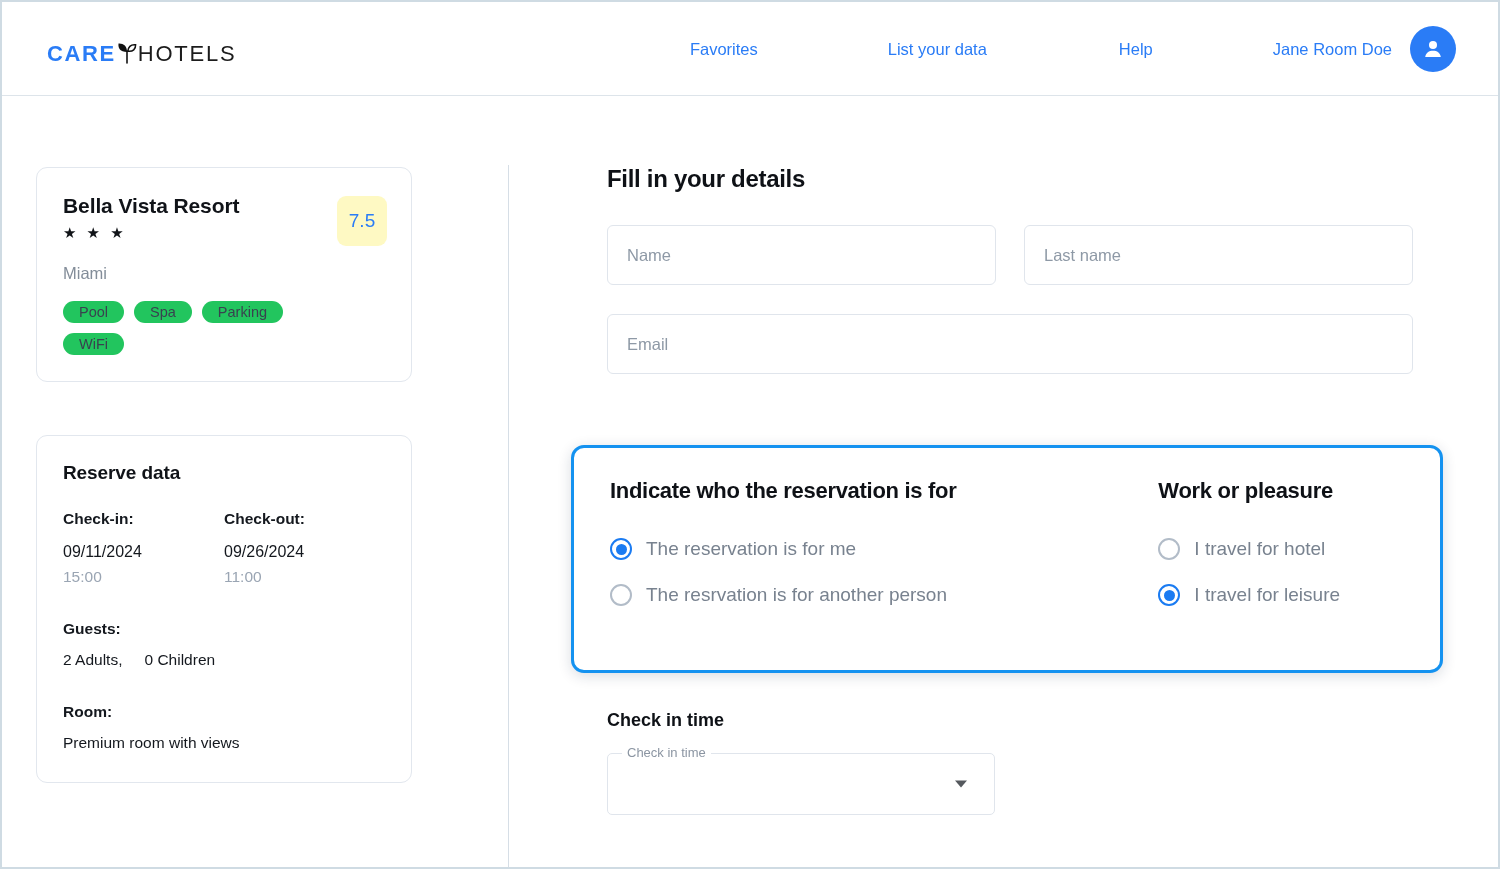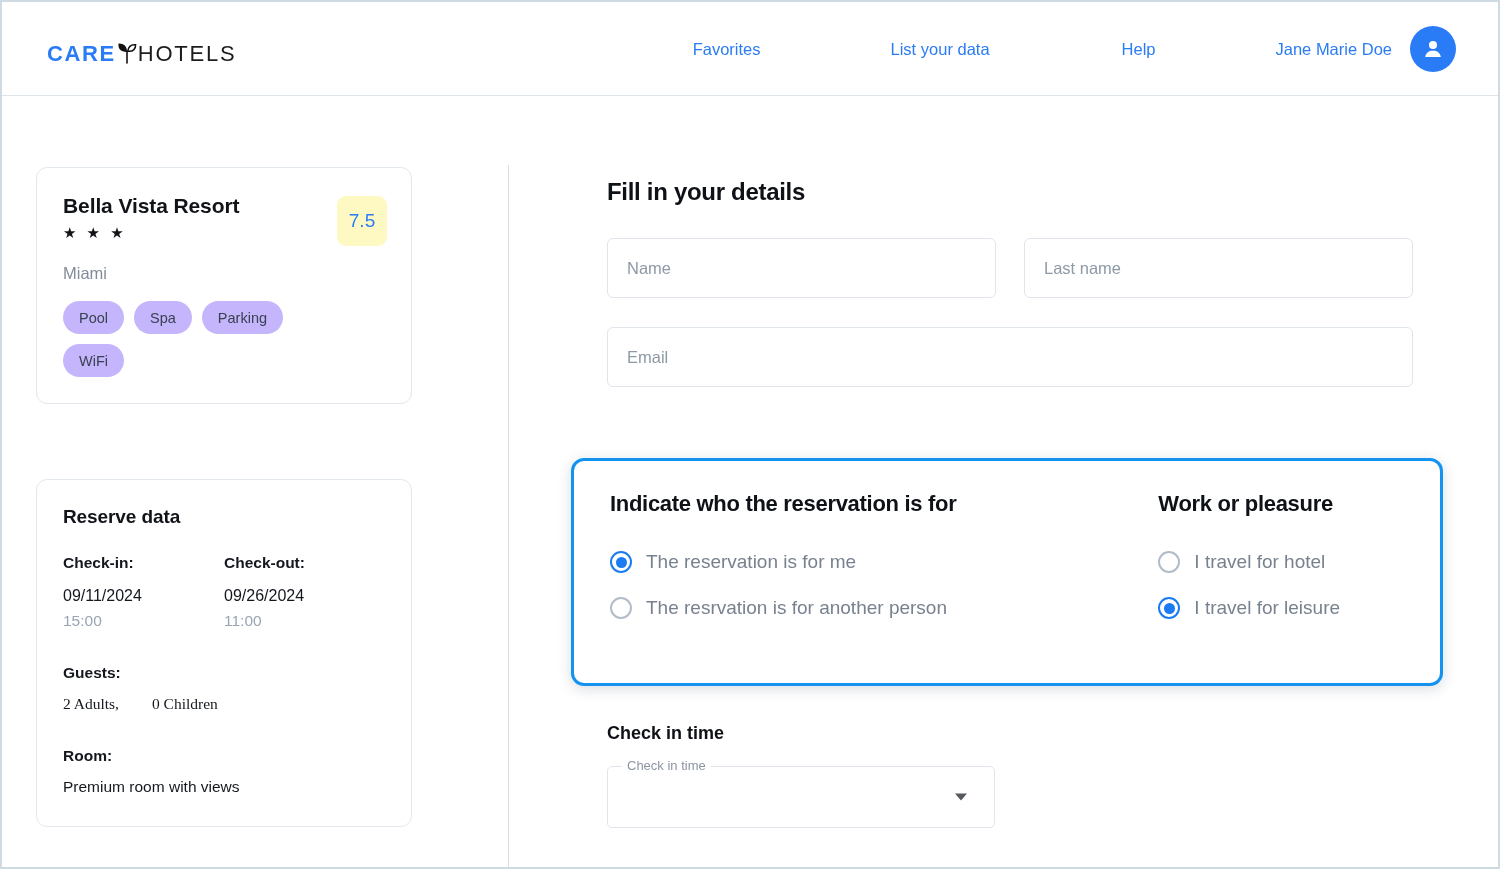--- a/index.html
+++ b/index.html
@@ -73,21 +73,21 @@
   
   .left-col { position: absolute; left: 34px; top: 165px; width: 376px; }
 
   .card {
     background: #ffffff;
     border: 1px solid #e2e7ee;
     border-radius: 11px;
     width: 376px;
   }
   .card.hotel { padding: 26px 24px 26px 26px; }
-  .card.reserve { margin-top: 75px; padding: 26px 26px 30px 26px; }
+  .card.reserve { margin-top: 53px; padding: 26px 26px 30px 26px; }
 
   .hotel-top { display: flex; justify-content: space-between; align-items: flex-start; }
   .hotel-name {
     font-size: 21px; font-weight: bold; color: #101318;
     line-height: 1.1; letter-spacing: -0.1px;
   }
   .stars {
     margin-top: 8px; font-size: 15px; color: #111418;
     letter-spacing: 3px; line-height: 1;
   }
@@ -99,43 +99,43 @@
     margin-top: 2px;
   }
   .hotel-city {
     margin-top: 18px; font-size: 16.5px; color: #838d99;
   }
   .chips {
     margin-top: 18px; display: flex; flex-wrap: wrap; gap: 10px;
     max-width: 260px;
   }
   .chip {
-    background: #c4b5fd; color: #39424f;
-    border-radius: 18px; height: 33px;
+    background: #22c55e; color: #39424f;
+    border-radius: 18px; height: 22px;
     padding: 0 16px;
     display: inline-flex; align-items: center;
     font-size: 14.5px; cursor: pointer;
   }
 
   .reserve-title {
     font-size: 19px; font-weight: bold; color: #101318;
     letter-spacing: -0.1px;
   }
   .dates-row { display: flex; margin-top: 26px; }
   .date-col { width: 162px; }
   .lbl-bold { font-size: 15.5px; font-weight: bold; color: #14181e; }
   .val-main { font-size: 16px; color: #14181e; margin-top: 15px; }
   .val-sub  { font-size: 15.5px; color: #9aa5b3; margin-top: 7px; }
   .blk { margin-top: 34px; }
   .blk .lbl-bold { display: block; }
   .blk .row-txt { font-size: 15.5px; color: #14181e; margin-top: 13px; }
-  .guests-line { display: flex; gap: 33px; font-family: Liberation Serif, serif; }
-
-  
-  .right-col { position: absolute; left: 605px; top: 176px; width: 830px; }
+  .guests-line { display: flex; gap: 22px; }
+
+  
+  .right-col { position: absolute; left: 605px; top: 163px; width: 830px; }
 
   .section-title {
     font-size: 24px; font-weight: bold; color: #0e1116;
     letter-spacing: -0.3px;
   }
 
   .field-row { display: flex; gap: 28px; margin-top: 32px; }
   .tf {
     border: 1px solid #e0e5ec; border-radius: 6px;
     height: 60px; background: #fff;
@@ -225,21 +225,21 @@
           <path d="M11.8 11.2 C12.4 6.6 15.6 4.4 19.6 4.8 C19.8 9 17 12 11.8 11.2 Z" fill="none" stroke="#111" stroke-width="1.5"></path>
         </svg>
       </span>
       <span class="logo-hotels">HOTELS</span>
     </div>
 
     <div class="nav">
       <a class="nav-link favorites">Favorites</a>
       <a class="nav-link listhotel">List your data</a>
       <a class="nav-link help">Help</a>
-      <a class="nav-link nav-user">Jane Marie Doe</a>
+      <a class="nav-link nav-user">Jane Room Doe</a>
       <div class="avatar">
         <svg width="26" height="26" viewBox="0 0 24 24">
           <circle cx="12" cy="8.2" r="3.7" fill="#fff"></circle>
           <path d="M4.8 19.4 C5.4 15.4 8.3 13.6 12 13.6 C15.7 13.6 18.6 15.4 19.2 19.4 Z" fill="#fff"></path>
         </svg>
       </div>
     </div>
   </div>
 
   <div class="divider-v"></div>

